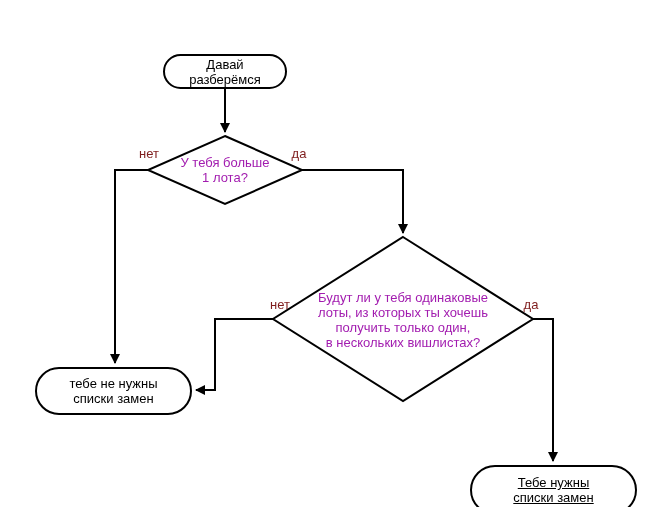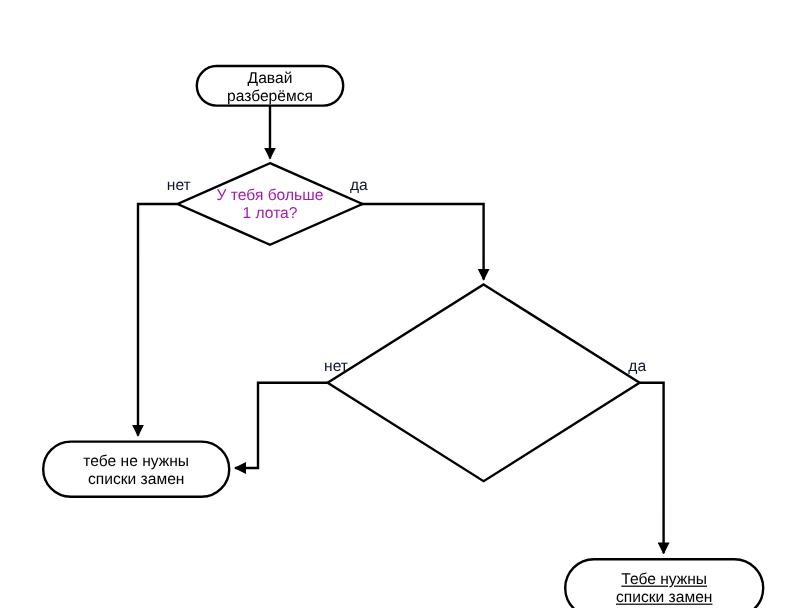--- a/index.html
+++ b/index.html
@@ -45,21 +45,21 @@
     text-align: center;
     white-space: pre-line;
     font-size: 13px;
     line-height: 15px;
   }
   .edge-label {
     position: absolute;
     font-size: 13px;
     line-height: 14px;
     text-align: center;
-    color: #0f172a;
+    color: #7f1d1d;
   }
   svg .shape {
     fill: #ffffff;
     stroke: #000000;
     stroke-width: 2;
   }
   svg .connector {
     fill: none;
     stroke: #000000;
     stroke-width: 2;
@@ -98,20 +98,24 @@
   </div>
 
   <div class="stadium" style="left:470px; top:428px; width:167px; height:50px;text-decoration:underline;">
     <span>Тебе нужны
 списки замен</span>
   </div>
 
   <div class="node-text" style="left:145px; top:104px; width:160px; height:58px;">У тебя больше
 1 лота?</div>
 
+  <div class="node-text" style="left:283px; top:223px; width:240px; height:119px;">Будут ли у тебя одинаковые
+лоты, из которых ты хочешь
+получить только один,
+в нескольких вишлистах?</div>
 
   <div class="edge-label" style="left:130px; top:110px; width:38px;">нет</div>
 
   <div class="edge-label" style="left:285px; top:110px; width:28px;">да</div>
 
   <div class="edge-label" style="left:261px; top:261px; width:38px;">нет</div>
 
   <div class="edge-label" style="left:517px; top:261px; width:28px;">да</div>
 
 </div>

